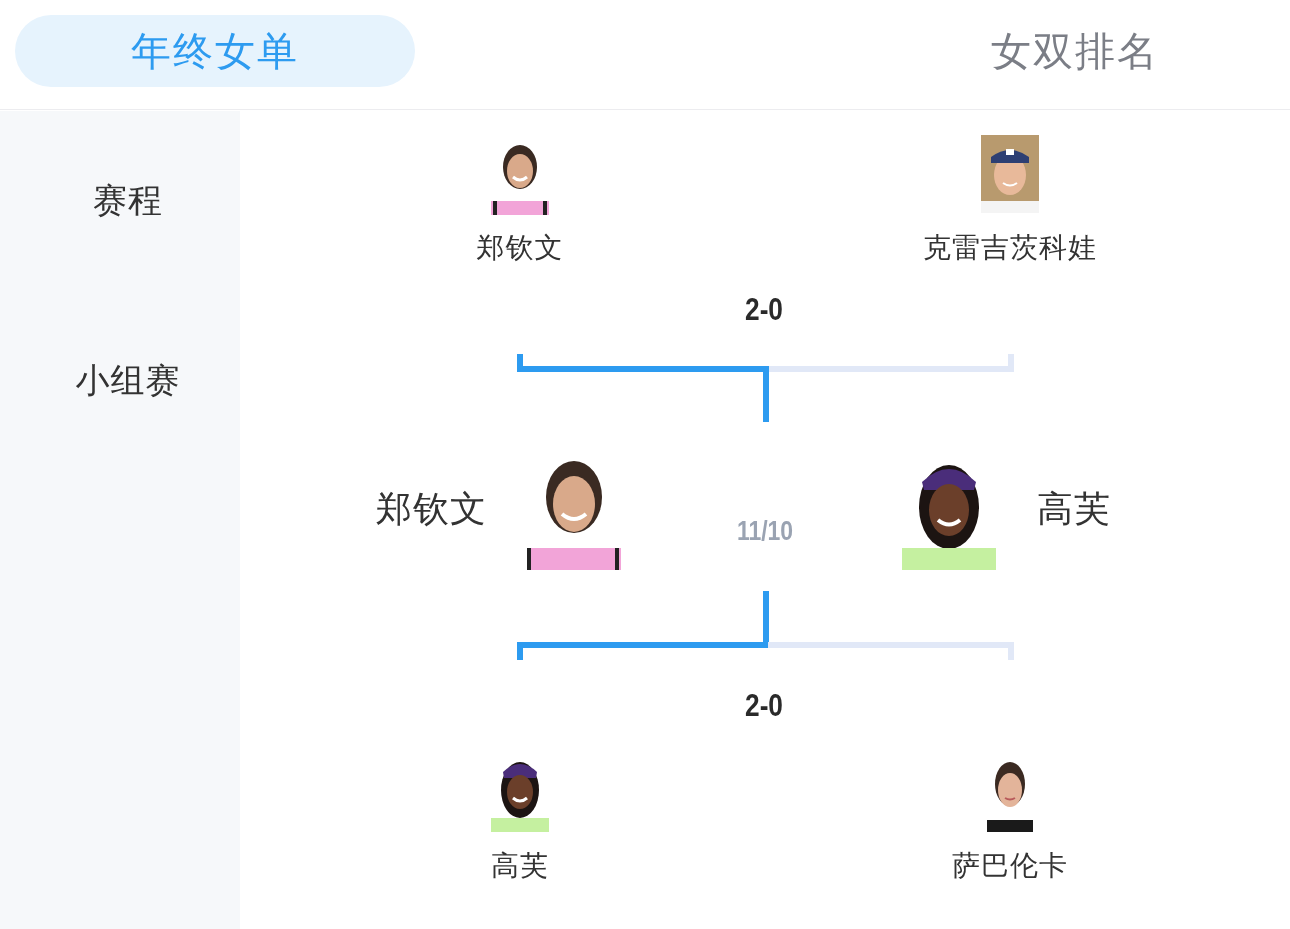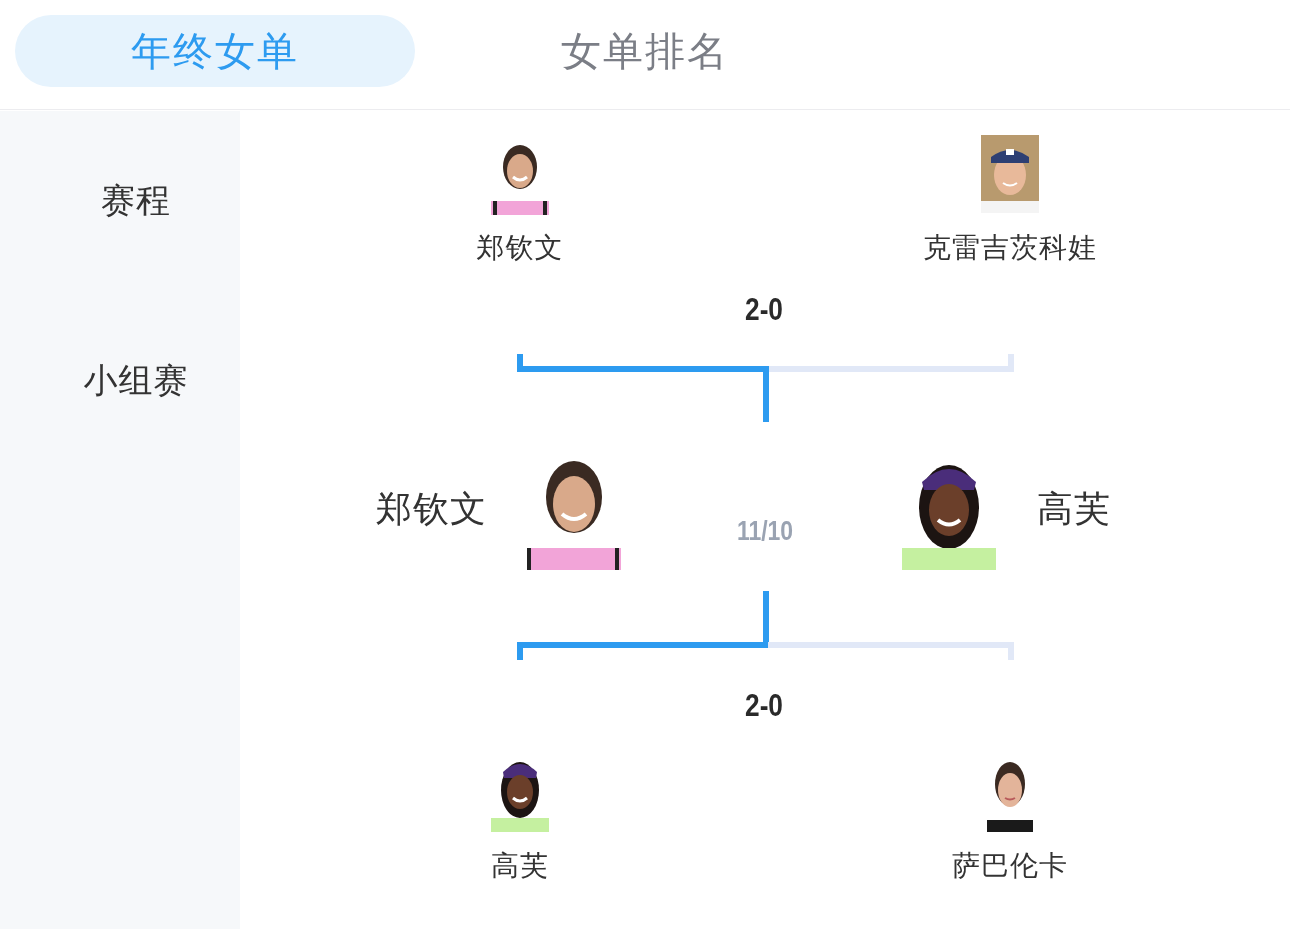--- a/index.html
+++ b/index.html
@@ -4,21 +4,21 @@
 <style>
   * { box-sizing: border-box; margin: 0; padding: 0; }
   html, body { width: 1290px; height: 929px; background: #ffffff; overflow: hidden;
     font-family: "DejaVu Sans", "Liberation Sans", sans-serif; color: #333333; }
   .topbar { position: absolute; left: 0; top: 0; width: 1290px; height: 110px;
     border-bottom: 1px solid #ececef; background: #fff; padding-left: 13px; }
   .tab { position: absolute; top: 15px; height: 72px; display: flex; align-items: center;
     justify-content: center; font-size: 40px; color: #7b7e86; cursor: pointer; letter-spacing: 2px; }
   .tab.active { background: #e6f3fd; color: #2d9bf0; border-radius: 36px; }
   .sidebar { position: absolute; left: 0; top: 111px; width: 240px; height: 818px; background: #f6f8fa; }
-  .side-item { position: absolute; left: 16px; width: 240px; height: 180px; display: flex;
+  .side-item { position: absolute; left: 8px; width: 240px; height: 180px; display: flex;
     align-items: center; justify-content: center; font-size: 34px; color: #333; cursor: pointer; letter-spacing: 1px; }
   .side-item.active { background: #ffffff; }
   .side-item.active::before { content: ""; position: absolute; left: 0; top: 0; width: 12px; height: 100%; background: #2d9bf0; }
   .main { position: absolute; left: 240px; top: 111px; width: 1050px; height: 666px; background: #fff; }
   .avatar-sm { position: absolute; width: 58px; height: 78px; overflow: hidden; }
   .avatar-lg { position: absolute; width: 94px; height: 118px; overflow: hidden; }
   .avatar svg { width: 100%; height: 100%; display: block; }
   .pname { position: absolute; font-size: 28px; color: #333; text-align: center; white-space: nowrap; letter-spacing: 1px; }
   .pname-lg { position: absolute; font-size: 36px; color: #333; white-space: nowrap; letter-spacing: 1px; }
   .score { position: absolute; font-family: "Liberation Sans", sans-serif; font-weight: bold;
@@ -28,21 +28,21 @@
     font-size: 28px; color: #9aa3b2; width: 140px; text-align: center; transform: scaleX(0.82); }
   .line { position: absolute; }
   .blue { background: #2d9bf0; }
   .pale { background: #e1e8f7; }
 </style>
 </head>
 <body>
 
 <div class="topbar">
   <div class="tab active" style="left:15px;width:400px;">年终女单</div>
-  <div class="tab" style="left:445px;width:400px;">女单排名</div>
+  <div class="tab" style="left:875px;width:400px;">女双排名</div>
 </div>
 
 <div class="sidebar">
   <div class="side-item" style="top:0;">赛程</div>
   <div class="side-item" style="top:180px;text-align:right;">小组赛</div>
 </div>
 
 <div class="main">
 
   <div class="avatar avatar-sm" style="left:251px;top:26px;">

